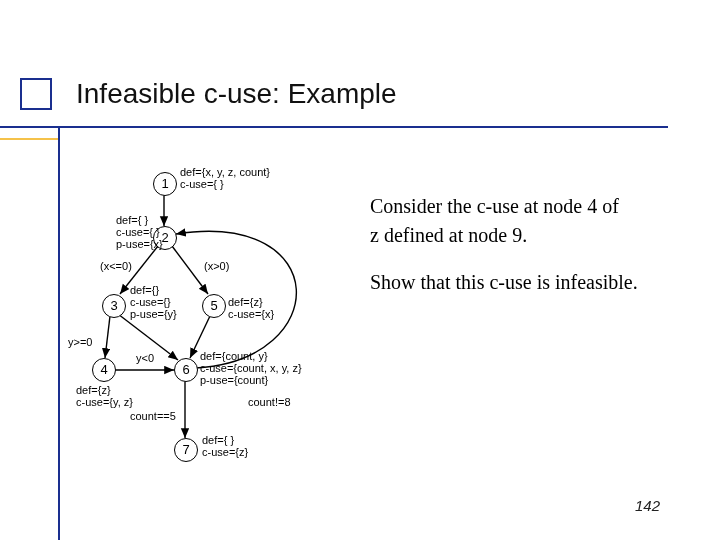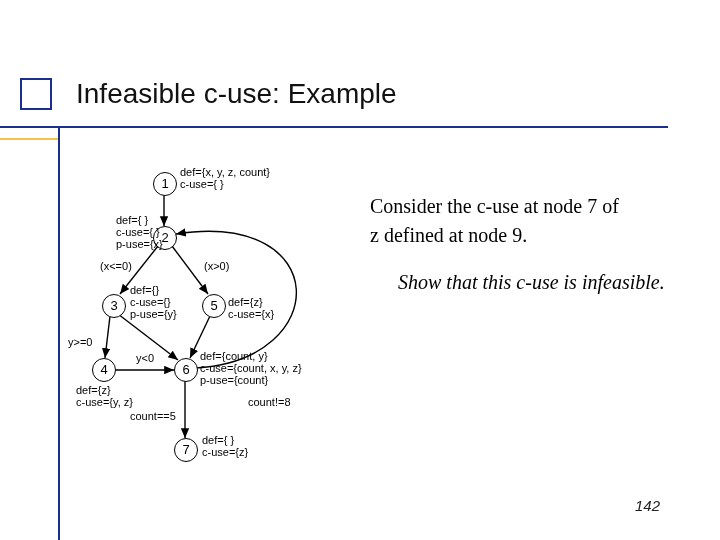--- a/index.html
+++ b/index.html
@@ -5,21 +5,21 @@
   html,body{margin:0;padding:0;width:720px;height:540px;background:#fff;font-family:"Times New Roman",serif;color:#000;}
   .slide{position:relative;width:692px;height:540px;}
   .title-row{position:absolute;left:20px;top:78px;display:flex;align-items:center;}
   .box-mark{width:28px;height:28px;border:2px solid #1a2f8f;background:#fff;position:relative;}
   .box-mark::before{content:"";position:absolute;left:-8px;top:-8px;width:28px;height:28px;background:#f5c24a;z-index:-1;}
   .title-text{font-family:Arial,Helvetica,sans-serif;font-size:28px;margin-left:24px;color:#111;}
   .long-line{position:absolute;left:0;right:24px;top:126px;height:0;border-top:2px solid #1a2f8f;}
   .vert-line{position:absolute;left:58px;top:126px;width:0;bottom:0;border-left:2px solid #1a2f8f;}
   .short-line{position:absolute;left:0;width:58px;top:138px;height:0;border-top:2px solid #f5c24a;}
   .body-right{position:absolute;left:370px;top:192px;width:320px;font-size:20px;line-height:1.45;}
-  .body-right .em{font-style:italic;margin-top:18px;margin-left:28px;}
+  .body-right .em{margin-top:18px;}
   .page-num{position:absolute;right:32px;bottom:26px;font-family:Arial,Helvetica,sans-serif;font-size:15px;color:#222;font-style:italic;}
   .graph{position:absolute;left:88px;top:160px;width:270px;height:310px;}
   .node{position:absolute;width:22px;height:22px;border:1.5px solid #000;border-radius:50%;background:#fff;font:13px/22px Arial;}
   .node span{display:block;text-align:center;}
   .lbl{position:absolute;font:11px/12px Arial;color:#000;white-space:nowrap;}
   svg.edges{position:absolute;left:0;top:0;}
 </style>
 </head>
 <body>
 
@@ -27,21 +27,21 @@
 
   <div class="title-row">
     <div class="box-mark"></div>
     <div class="title-text">Infeasible c-use: Example</div>
   </div>
   <div class="long-line"></div>
   <div class="vert-line"></div>
   <div class="short-line"></div>
 
   <div class="body-right">
-    <div>Consider the c-use  at node 7 of</div>
+    <div>Consider the c-use  at node 4 of</div>
     <div>z defined at node 9.</div>
     <div class="em">Show that this c-use is infeasible.</div>
   </div>
 
   <div class="page-num">142</div>
 
   <div class="graph">
     <svg class="edges" width="270" height="310">
       <defs>
         <marker id="ar" markerWidth="8" markerHeight="8" refX="7" refY="3" orient="auto">

